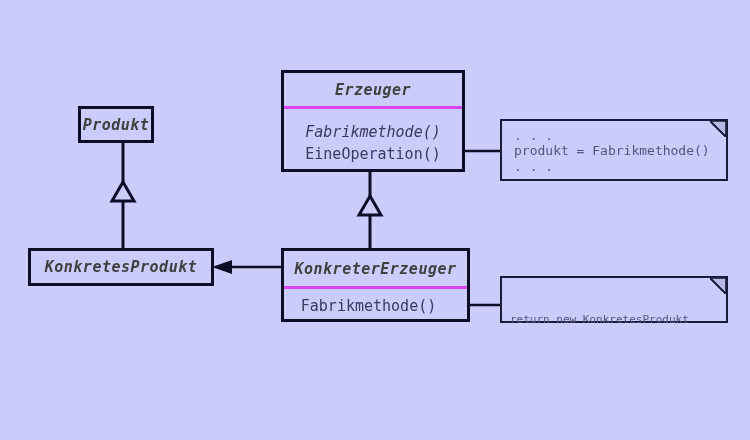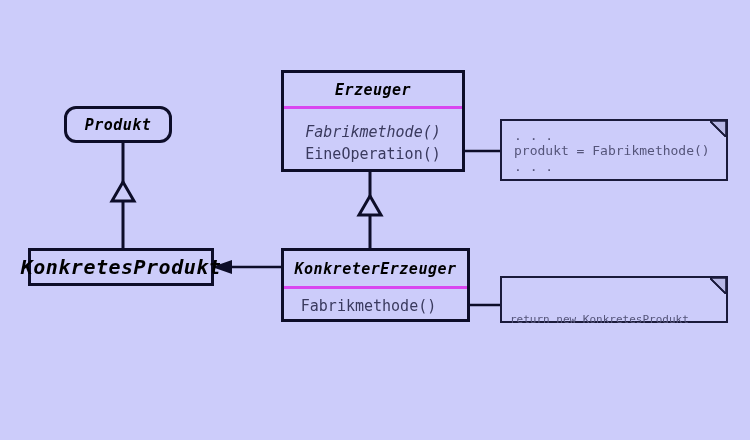--- a/index.html
+++ b/index.html
@@ -6,21 +6,21 @@
   body{
     width:750px;height:440px;
     background:#ccccfa;
     font-family:"DejaVu Sans Mono", monospace;
     overflow:hidden;
   }
   #stage{position:relative;width:750px;height:440px;}
   svg.layer{position:absolute;left:0;top:0;width:750px;height:440px;}
   .cls{position:absolute;box-sizing:border-box;border:3px solid #0d0d28;background:#ccccfa;}
   .cls .title{
-    font-weight:bold;font-style:italic;color:#000000;
+    font-weight:bold;font-style:italic;color:#404040;
     text-align:center;font-family:"DejaVu Sans Mono", monospace;
     letter-spacing:0.5px;
     display:flex;align-items:center;justify-content:center;
     width:100%;height:100%;
   }
   .cls .sep{border-top:3px solid #d946ef;}
   .cls .ops{display:flex;flex-direction:column;justify-content:center;width:100%;height:100%;}
   .op{
     color:#3a3a5e;font-family:"DejaVu Sans Mono", monospace;
     text-align:center;white-space:nowrap;
@@ -61,26 +61,26 @@
       <line x1="452" y1="151" x2="500" y2="151" stroke="#0d0d28" stroke-width="2.5"></line>
       <circle cx="447" cy="151" r="4" fill="#ccccfa" stroke="#0d0d28" stroke-width="2.5"></circle>
     </g>
 
     <g>
       <line x1="457" y1="305" x2="500" y2="305" stroke="#0d0d28" stroke-width="2.5"></line>
       <circle cx="452" cy="305" r="4" fill="#ccccfa" stroke="#0d0d28" stroke-width="2.5"></circle>
     </g>
   </svg>
 
-  <div class="cls" style="left:64px;top:106px;width:108px;height:37px;border-radius:12px;">
+  <div class="cls" style="left:78px;top:106px;width:76px;height:37px;">
     <div class="title" style="font-size:15px;">Produkt</div>
   </div>
 
   <div class="cls" style="left:28px;top:248px;width:186px;height:38px;">
-    <div class="title" style="font-size:20px;">KonkretesProdukt</div>
+    <div class="title" style="font-size:15px;">KonkretesProdukt</div>
   </div>
 
   <div class="cls" style="left:281px;top:70px;width:184px;height:102px;">
     <div style="height:33px;">
       <div class="title" style="font-size:15px;">Erzeuger</div>
     </div>
     <div class="sep ops" style="height:63px;padding-top:2px;">
       <div class="op abstract" style="font-size:15px;padding:2px 0 4px 0;">Fabrikmethode()</div>
       <div class="op" style="font-size:15px;padding:0 0 2px 0;">EineOperation()</div>
     </div>

